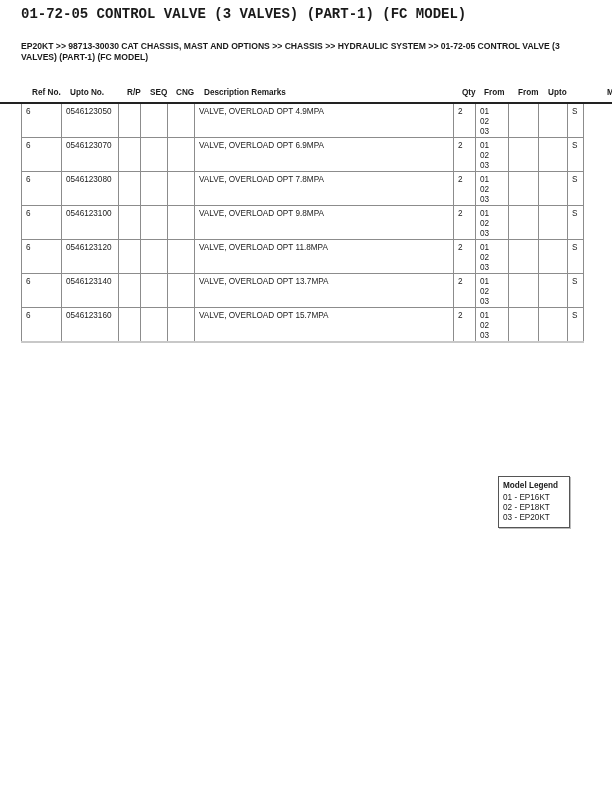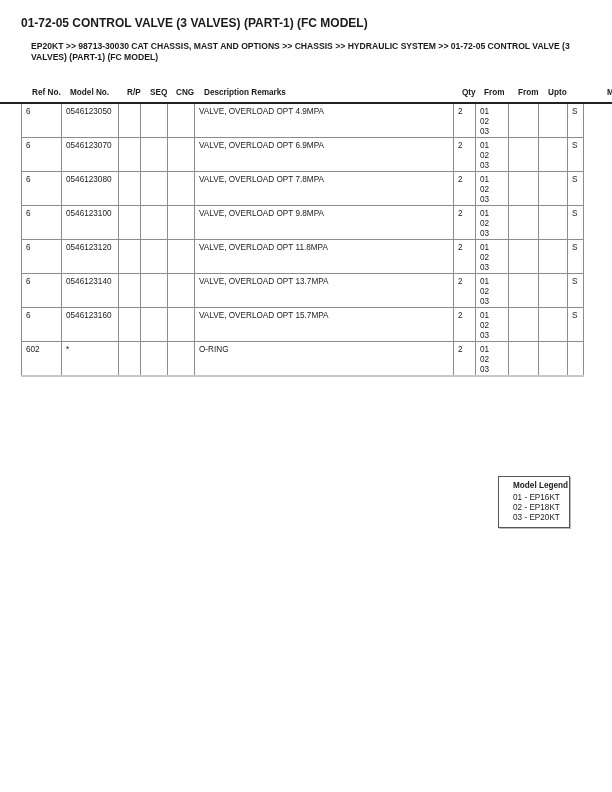--- a/index.html
+++ b/index.html
@@ -1,26 +1,26 @@
 <!DOCTYPE html>
 <html><head>
 <meta charset="utf-8">
 <style>
   html, body { margin: 0; padding: 0; }
   body {
     width: 612px; height: 792px; background: #ffffff; position: relative;
     font-family: "Liberation Sans", sans-serif; color: #1a1a1a; overflow: hidden;
   }
   .title {
-    position: absolute; left: 21px; top: 16px; font-size: 12px; font-weight: bold;
-    letter-spacing: 0; white-space: nowrap;
+    position: absolute; left: 21px; top: 6px; font-size: 14px; font-weight: bold;
+    letter-spacing: 0; white-space: nowrap; font-family: Liberation Mono, monospace;
   }
   .breadcrumb {
     position: absolute; left: 21px; top: 41px; width: 570px; font-size: 8.6px;
-    font-weight: bold; line-height: 11px; margin-left: 10px;
+    font-weight: bold; line-height: 11px;
   }
   .col-header {
     position: absolute; top: 88px; left: 0; width: 612px; height: 12px;
     font-size: 8.2px; font-weight: bold;
   }
   .col-header span { position: absolute; top: 0; white-space: nowrap; margin-left: 9px; }
   .header-rule {
     position: absolute; left: 0; top: 102px; width: 612px; height: 2px; background: #222;
   }
   table.parts {
@@ -31,34 +31,34 @@
     border: 1px solid #8c8c8c; vertical-align: top; padding: 3px 0 0 4px;
     height: 33px; line-height: 10px; overflow: hidden; white-space: nowrap;
     box-sizing: border-box;
   }
   table.parts td.light { border-left-color: #c8c8c8; }
   table.parts tr:first-child td { border-top: none; }
   table.parts tr:last-child td { border-bottom: 2px solid #c8c8c8; }
   .model-lines span { display: block; }
   .legend {
     position: absolute; left: 498px; top: 476px; width: 72px; height: 52px;
-    border: 1px solid #555; box-sizing: border-box; padding: 4px 0 0 14px;
+    border: 1px solid #555; box-sizing: border-box; padding: 4px 0 0 4px;
     font-size: 8.2px; line-height: 10px; box-shadow: 1px 1px 0 #bbb;
   }
   .legend .legend-title { font-weight: bold; margin-bottom: 2px; }
 </style>
 </head>
 <body>
 
 <div class="title">01-72-05 CONTROL VALVE (3 VALVES) (PART-1) (FC MODEL)</div>
 <div class="breadcrumb">EP20KT &gt;&gt; 98713-30030 CAT CHASSIS, MAST AND OPTIONS &gt;&gt; CHASSIS &gt;&gt; HYDRAULIC SYSTEM &gt;&gt; 01-72-05 CONTROL VALVE (3 VALVES) (PART-1) (FC MODEL)</div>
 
 <div class="col-header">
   <span style="left:23px">Ref No.</span>
-  <span style="left:61px">Model No.</span>
+  <span style="left:61px">Upto No.</span>
   <span style="left:118px">R/P</span>
   <span style="left:141px">SEQ</span>
   <span style="left:167px">CNG</span>
   <span style="left:195px">Description Remarks</span>
   <span style="left:453px">Qty</span>
   <span style="left:475px">From</span>
   <span style="left:509px">From</span>
   <span style="left:539px">Upto</span>
   <span style="left:598px">M/R</span>
 </div>
@@ -191,37 +191,20 @@
     <td>2</td>
     <td class="model-lines">
           <span>01</span>
           <span>02</span>
           <span>03</span>
         </td>
     <td></td>
     <td></td>
     <td class="light">S</td>
   </tr>
-      <tr>
-    <td>602</td>
-    <td>*</td>
-    <td class="light"></td>
-    <td></td>
-    <td class="light"></td>
-    <td>O-RING</td>
-    <td>2</td>
-    <td class="model-lines">
-          <span>01</span>
-          <span>02</span>
-          <span>03</span>
-        </td>
-    <td></td>
-    <td></td>
-    <td class="light"></td>
-  </tr>
     </tbody>
 </table>
 
 <div class="legend">
   <div class="legend-title">Model Legend</div>
   <div>01 - EP16KT</div>
   <div>02 - EP18KT</div>
   <div>03 - EP20KT</div>
 </div>
 

